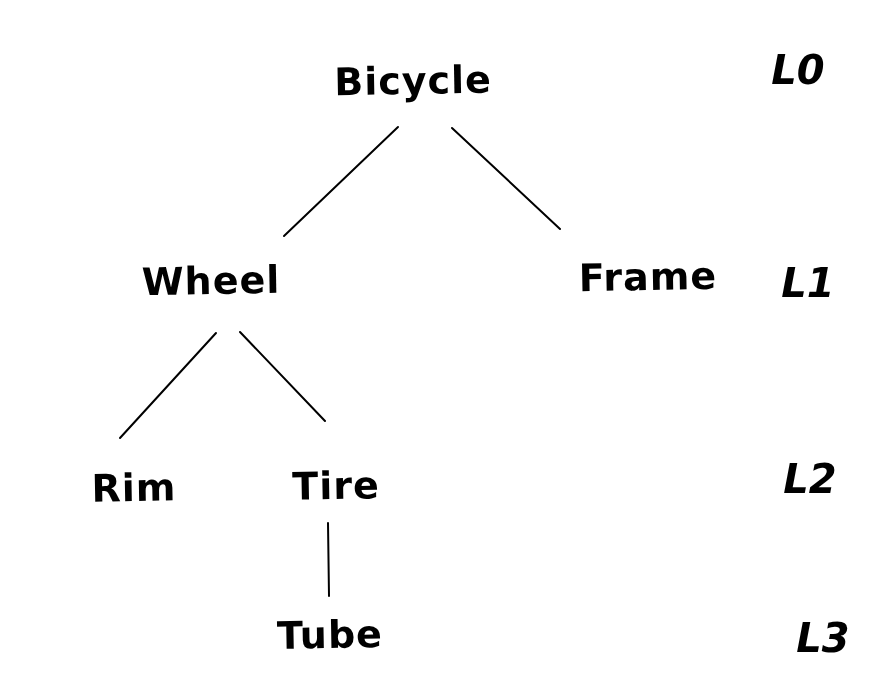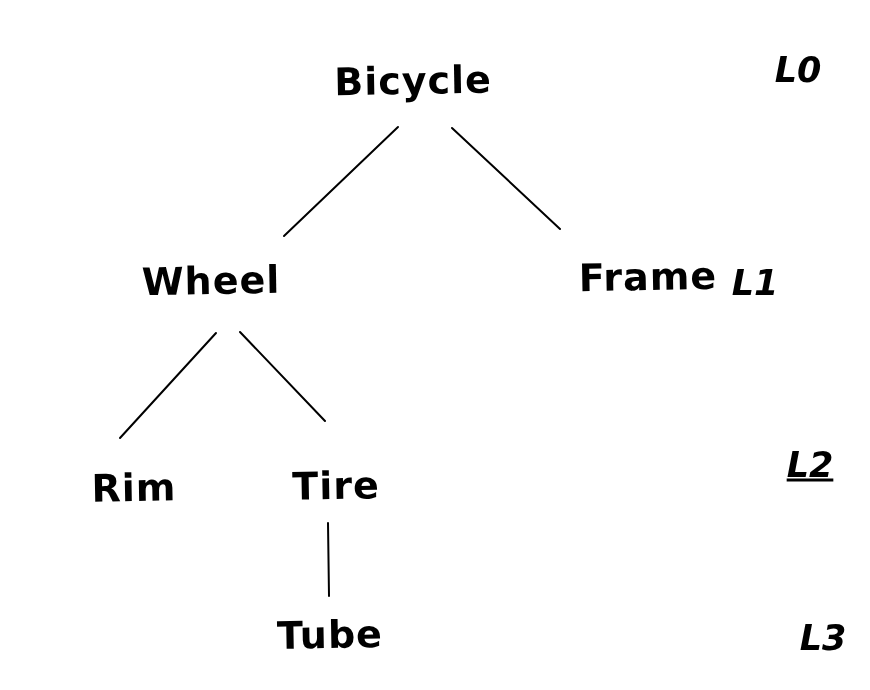--- a/index.html
+++ b/index.html
@@ -34,21 +34,21 @@
     transform: translate(-50%, -50%) rotate(-1deg);
     font-size: 38px;
     font-weight: bold;
     letter-spacing: 1px;
     white-space: nowrap;
     line-height: 1;
   }
   .level-label {
     position: absolute;
     transform: translate(-50%, -50%);
-    font-size: 35px;
+    font-size: 40px;
     font-weight: bold;
     font-style: italic;
     white-space: nowrap;
     line-height: 1;
   }
 </style>
 </head>
 <body>
 
 <div class="canvas">
@@ -68,19 +68,19 @@
   <div class="node-label" style="left:641px; top:277px;">Frame</div>
 
   <div class="node-label" style="left:127px; top:488px;">Rim</div>
 
   <div class="node-label" style="left:329px; top:486px;">Tire</div>
 
   <div class="node-label" style="left:323px; top:635px;">Tube</div>
 
   <div class="level-label" style="left:791px; top:70px;">L0</div>
 
-  <div class="level-label" style="left:748px; top:283px;">L1</div>
+  <div class="level-label" style="left:801px; top:283px;">L1</div>
 
-  <div class="level-label" style="left:803px; top:465px;text-decoration:underline;">L2</div>
+  <div class="level-label" style="left:803px; top:479px;">L2</div>
 
   <div class="level-label" style="left:816px; top:638px;">L3</div>
 
 </div>
 
 </body></html>

